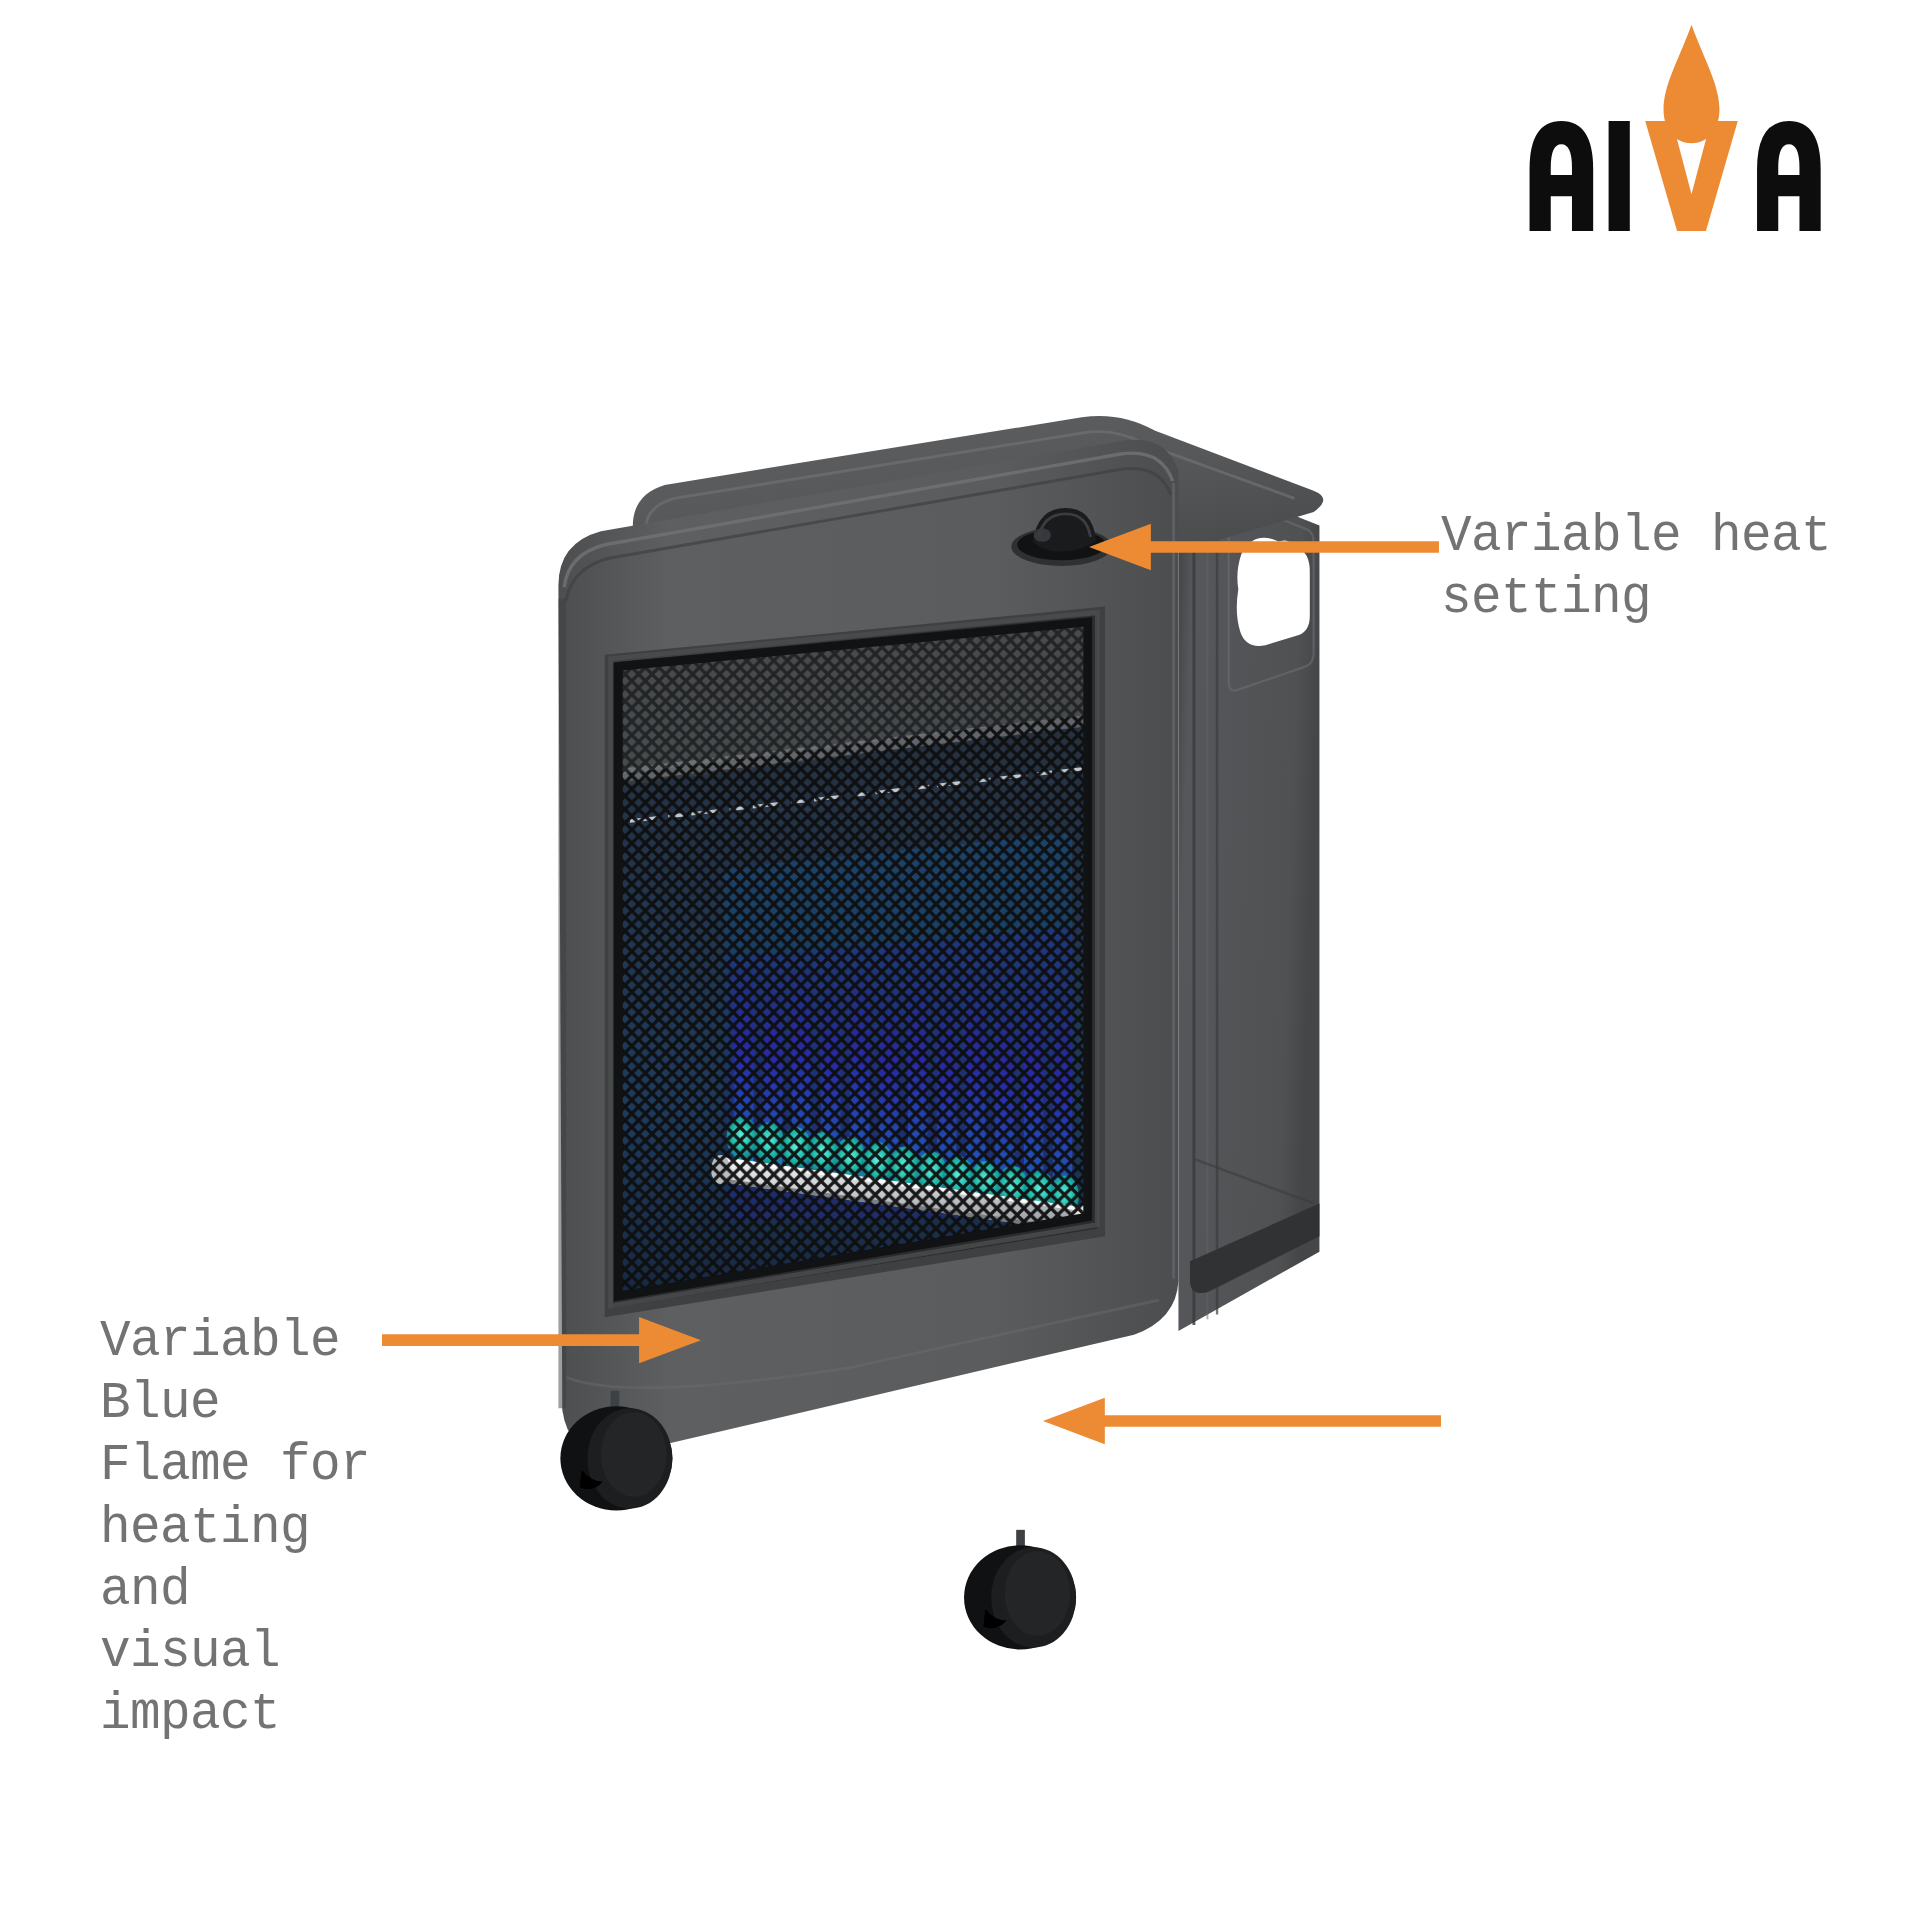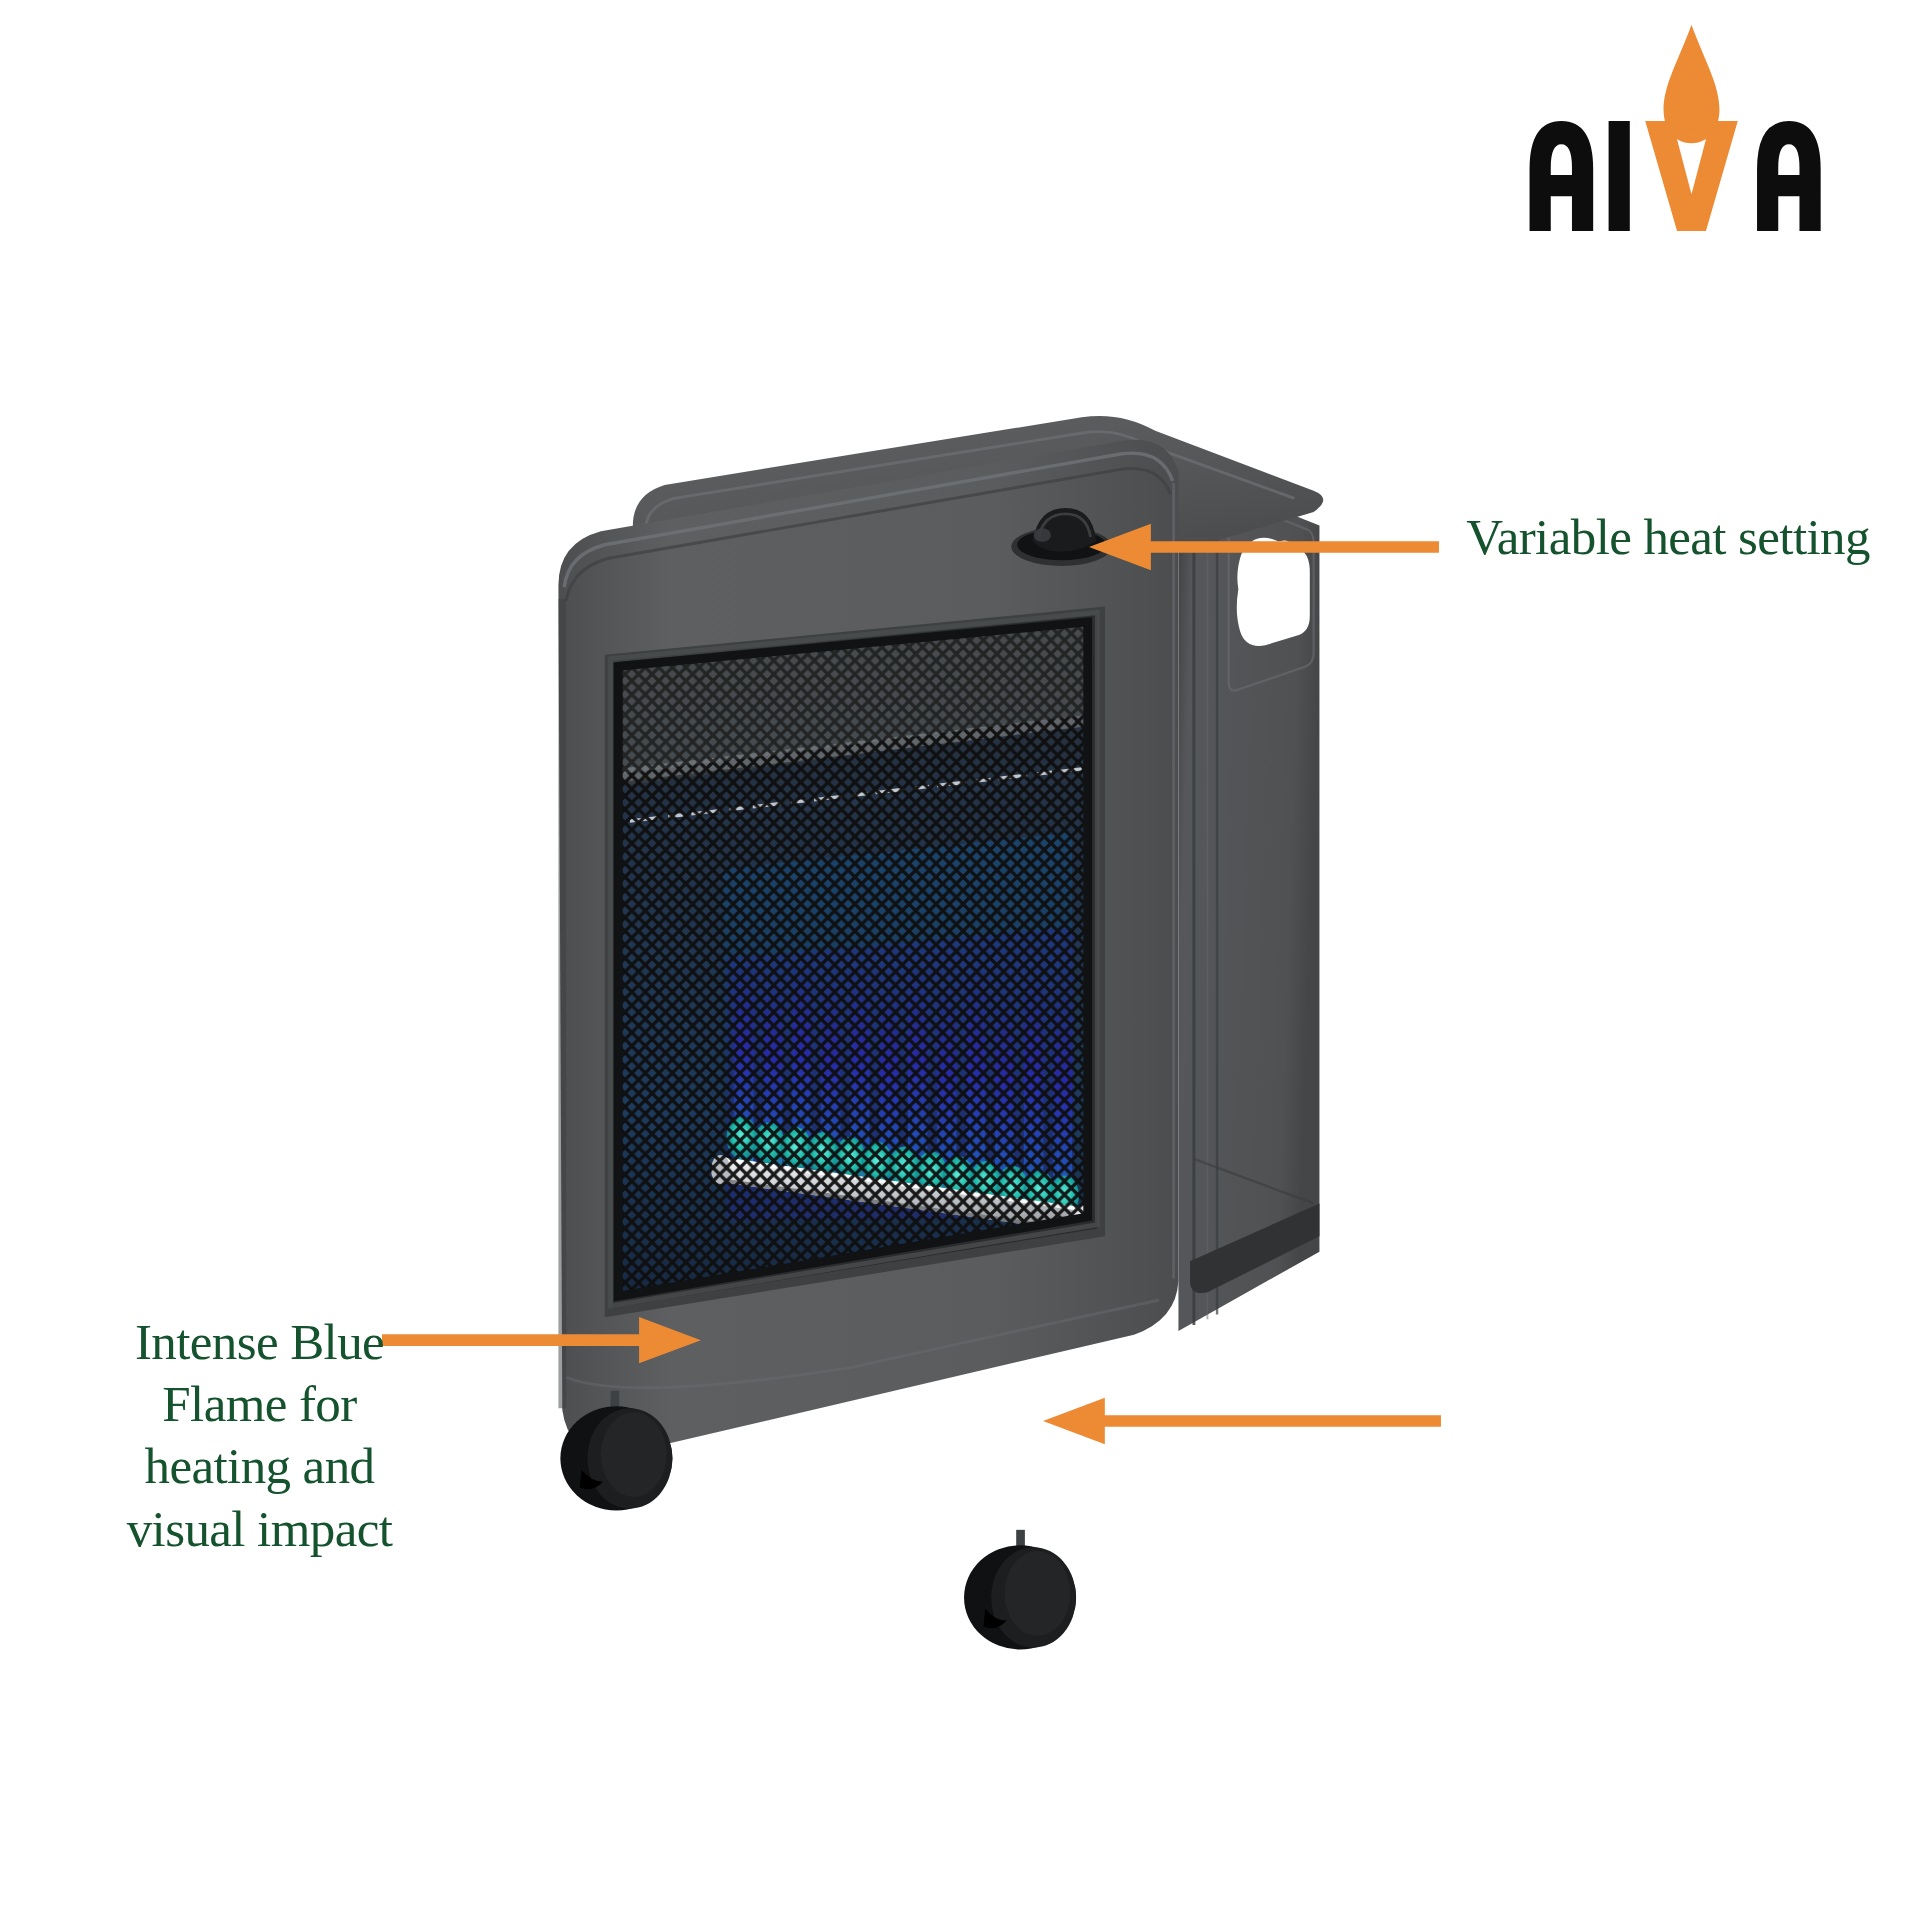--- a/index.html
+++ b/index.html
@@ -22,28 +22,27 @@
     left: 1508px;
     top: 17.4px;
     width: 367px;
     height: 214px;
   }
   #logo svg { display:block; width:100%; height:100%; }
 
   
   .annot-text {
     position: absolute;
-    color: #14532d;
-    font-family: Liberation Serif, serif;
+    color: #737373;
+    font-family: Liberation Mono, monospace;
     font-weight: 400;
     font-size: 51px;
     line-height: 1.22;
     letter-spacing: -0.6px;
     white-space: pre-line;
-    text-align: center;
   }
   #annot-variable-heat { left: 1441px; top: 506px; width: 454px; }
   #annot-blue-flame    { left: 100px;  top: 1311px; width: 319px; }
   #annot-wide-burner   { left: 1441px; top: 1383px; width: 386px; }
 
   
   .arrow { position:absolute; }
   .arrow svg { display:block; }
   #arrow-variable-heat { left: 1089px; top: 516px;  width: 350px; height: 60px; }
   #arrow-blue-flame    { left: 382px;  top: 1315px; width: 319px; height: 60px; }
@@ -289,21 +288,21 @@
       <path d="M362 26 L64 26 L64 8 L0 32 L64 56 L64 38 L362 38 Z" fill="#ED8B34"></path>
     </svg>
   </div>
   <div class="annot-text" id="annot-variable-heat">Variable heat setting</div>
 
   <div class="arrow" id="arrow-blue-flame">
     <svg viewBox="0 0 330 62" xmlns="http://www.w3.org/2000/svg">
       <path d="M0 20 L266 20 L266 2 L330 26 L266 50 L266 32 L0 32 Z" fill="#ED8B34"></path>
     </svg>
   </div>
-  <div class="annot-text" id="annot-blue-flame">Intense Blue
+  <div class="annot-text" id="annot-blue-flame">Variable Blue
 Flame for
 heating and
 visual impact</div>
 
   <div class="arrow" id="arrow-wide-burner">
     <svg viewBox="0 0 412 62" xmlns="http://www.w3.org/2000/svg">
       <path d="M412 22 L64 22 L64 4 L0 28 L64 52 L64 34 L412 34 Z" fill="#ED8B34"></path>
     </svg>
   </div>
 

